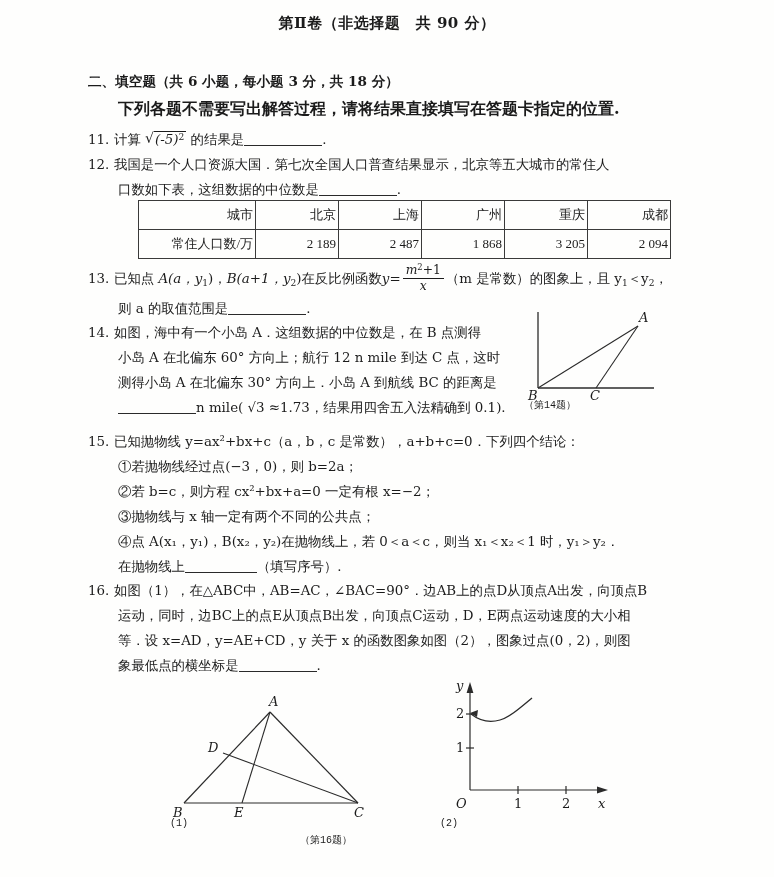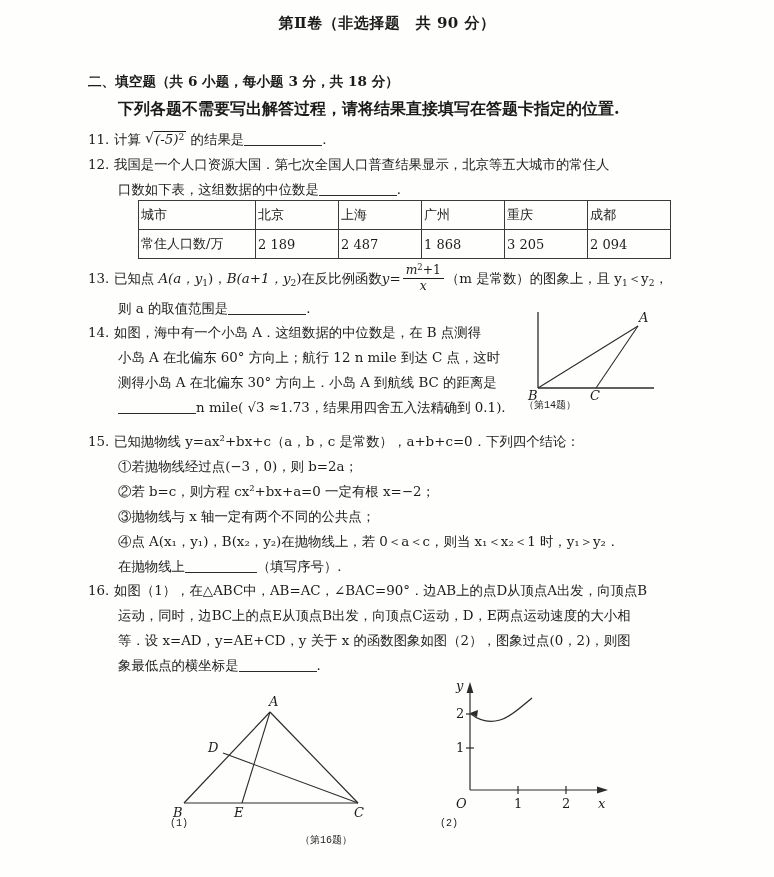--- a/index.html
+++ b/index.html
@@ -138,23 +138,24 @@
   
   .pop-table {
     position: absolute;
     left: 138px;
     top: 200px;
     border-collapse: collapse;
     font-size: 13px;
   }
   .pop-table td {
     border: 1px solid #3a3a3a;
-    text-align: left;
+    text-align: right;
     padding: 4px 2px;
     height: 20px;
+    font-family: Liberation Serif, serif;
   }
   .pop-table td.head-cell {
     width: 112px;
   }
   .pop-table td.data-cell {
     width: 78px;
   }
 
   
   .fig {

